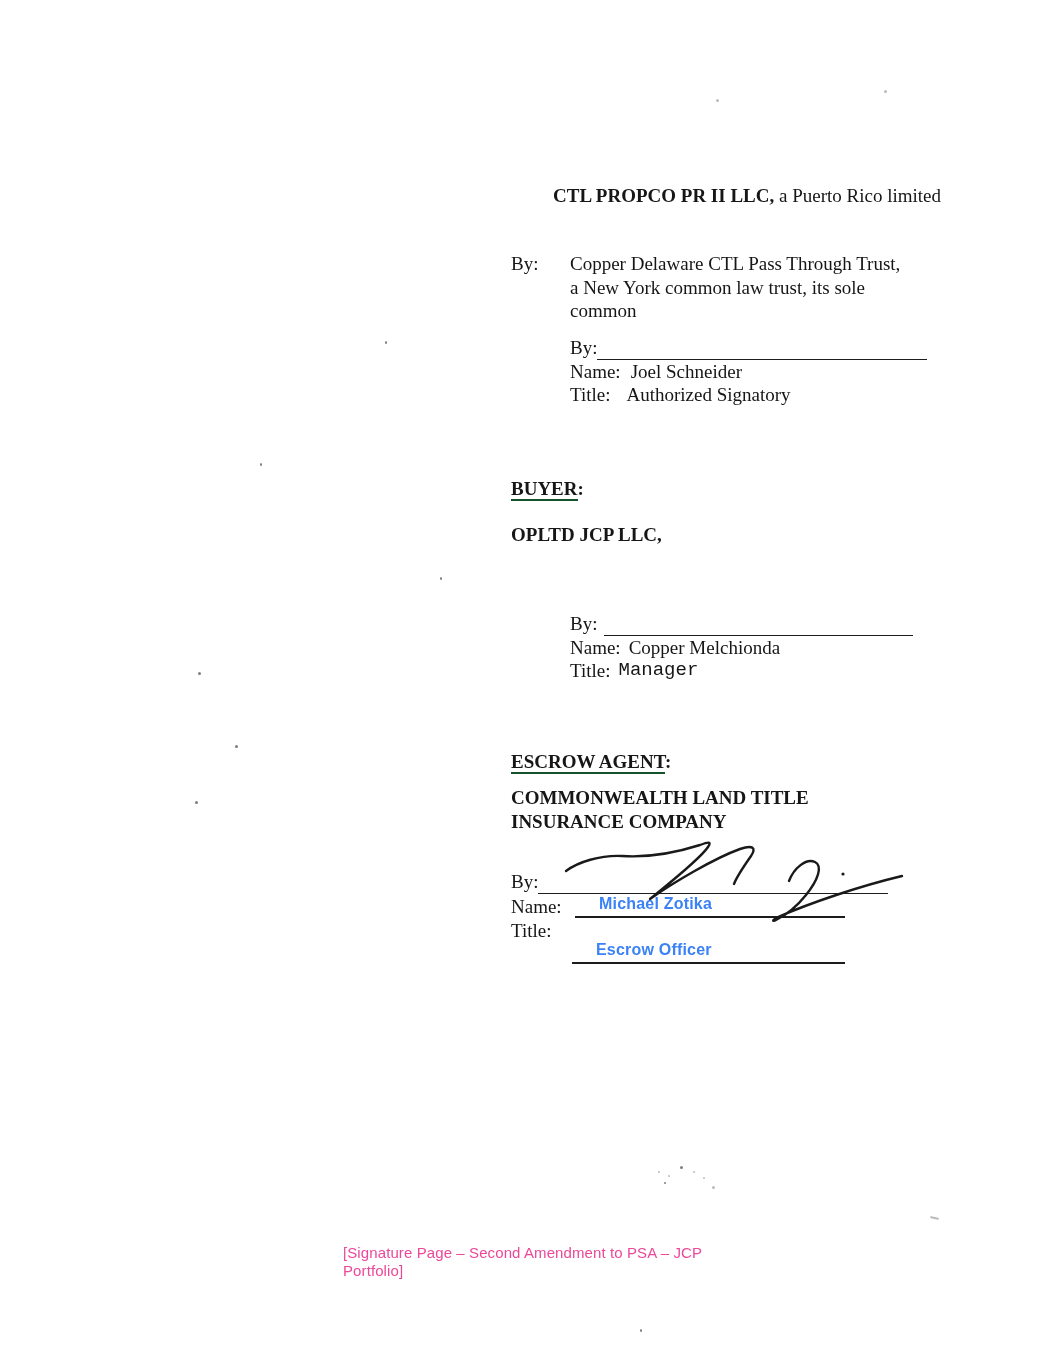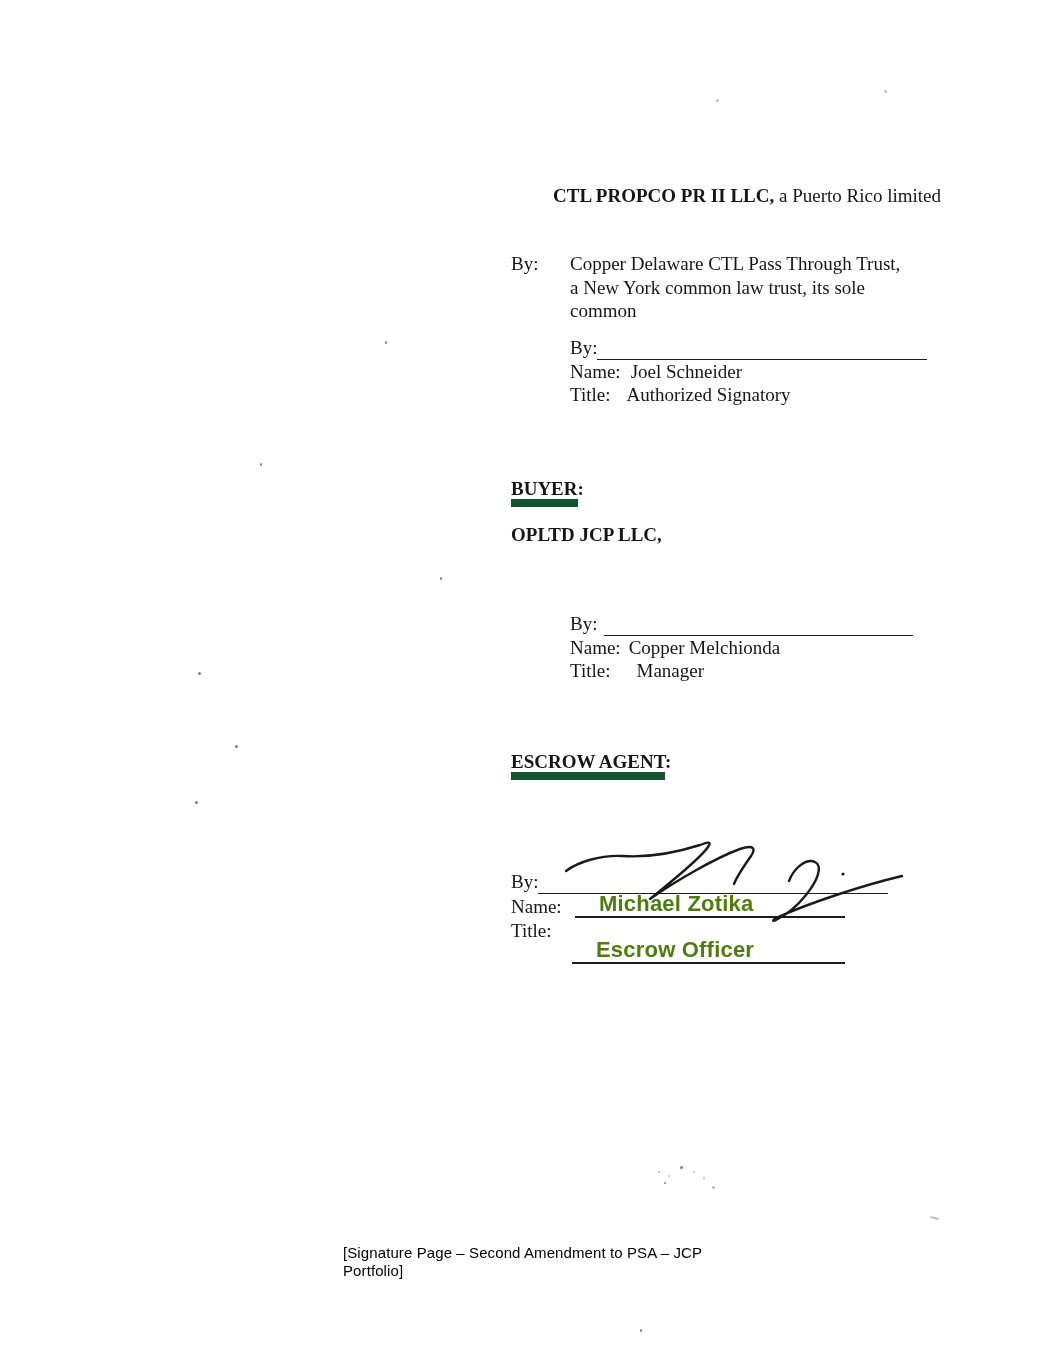--- a/index.html
+++ b/index.html
@@ -9,49 +9,49 @@
     background:#ffffff;
     font-family:"Liberation Serif","DejaVu Serif",serif;
     font-size:19px;line-height:23.5px;
     color:#161616;
     overflow:hidden;
     margin:0 auto;
   }
   .abs{position:absolute;}
   b{font-weight:bold;}
   .heading{font-weight:bold;}
-  .heading .u{border-bottom:8px solid #14532d;padding-bottom:0px;}
+  .heading .u{border-bottom:2px solid #14532d;padding-bottom:0px;}
   .companyname{font-weight:bold;}
 
   
   .by-row{display:flex;}
   .by-row .by-label{flex:0 0 59px;}
   .by-row .by-content{width:352px;}
 
   
   .sig-row{display:flex;align-items:flex-end;}
   .fill-line{flex:1 1 auto;border-bottom:1.7px solid #1d1d1d;align-self:stretch;}
   .lbl{flex:0 0 auto;}
   .val-name{margin-left:10px;}
   .val-title{margin-left:16px;}
   .val-name-b{margin-left:8px;}
-  .val-title-b{margin-left:26px;}
+  .val-title-b{margin-left:8px;font-family:Liberation Mono, monospace;}
 
   
   .escrow-sig .sig-row{height:24.5px;}
   .hand-line{border-bottom:2.1px solid #1c1c1c;align-self:stretch;display:flex;align-items:flex-end;}
   .hand-text{
     font-family:"Liberation Sans","DejaVu Sans",sans-serif;
-    font-weight:700;font-size:22px;line-height:24px;
-    letter-spacing:.2px;color:#4d7c0f;
+    font-weight:700;font-size:16px;line-height:24px;
+    letter-spacing:.2px;color:#3b82f6;
     padding-left:24px;white-space:nowrap;
   }
   .footer{
     font-family:"Liberation Sans","DejaVu Sans",sans-serif;
-    font-size:15px;line-height:18px;color:#000000;letter-spacing:.1px;
+    font-size:15px;line-height:18px;color:#ec4899;letter-spacing:.1px;
   }
   .speck{position:absolute;background:rgba(60,60,60,.35);border-radius:50%;}
   .speck.dark{background:rgba(40,40,40,.6);}
   .sig-svg{position:absolute;left:530px;top:833px;width:390px;height:105px;}
 </style>
 </head>
 <body>
 
 <div class="page">
 
@@ -103,20 +103,24 @@
     <div class="sig-row">
       <span class="lbl">Title:</span>
       <span class="val-title-b">Manager</span>
     </div>
   </div>
 
   <div class="abs heading" style="left:511px;top:750px;">
     <span class="u">ESCROW AGENT</span><span>:</span>
   </div>
 
+  <div class="abs companyname" style="left:511px;top:786px;width:360px;">
+    <div>COMMONWEALTH LAND TITLE</div>
+    <div>INSURANCE COMPANY</div>
+  </div>
 
   <div class="abs escrow-sig" style="left:511px;top:869px;width:377px;">
     <div class="sig-row">
       <span class="lbl" style="flex:0 0 26px;">By:</span>
       <span class="fill-line" style="border-bottom-width:1.7px;"></span>
     </div>
     <div class="sig-row">
       <span class="lbl" style="flex:0 0 64px;">Name:</span>
       <span class="hand-line" style="width:270px;">
           <span class="hand-text">Michael Zotika</span>

